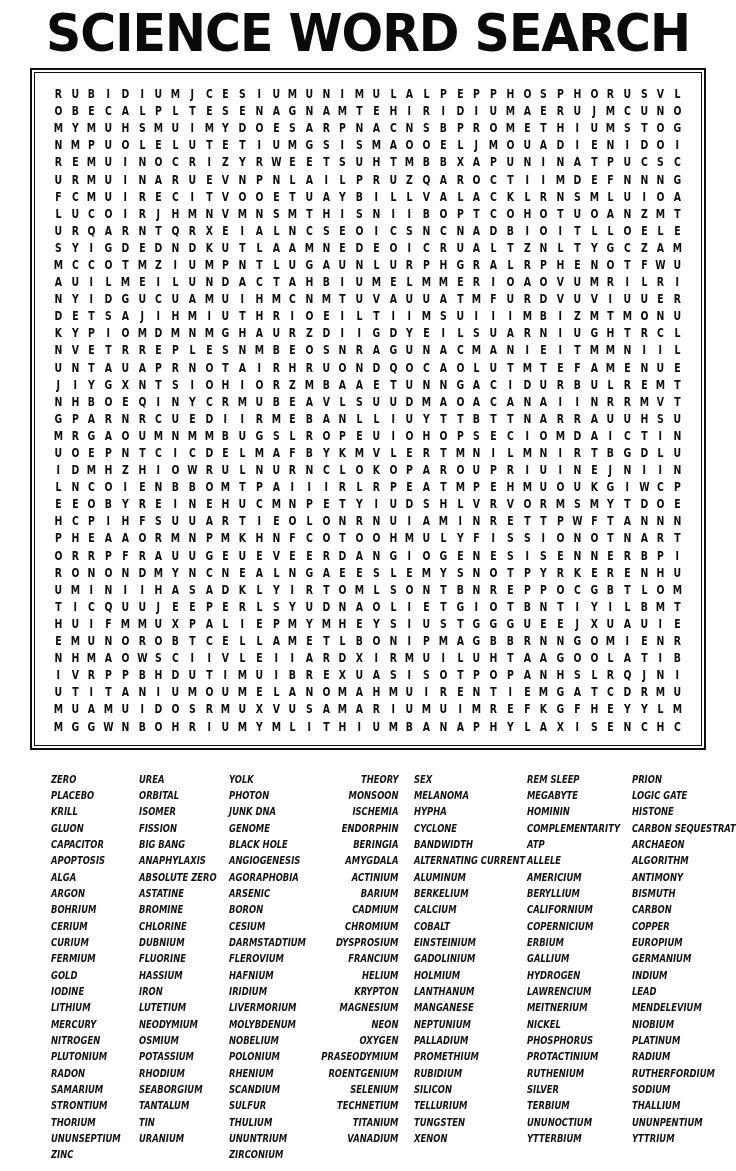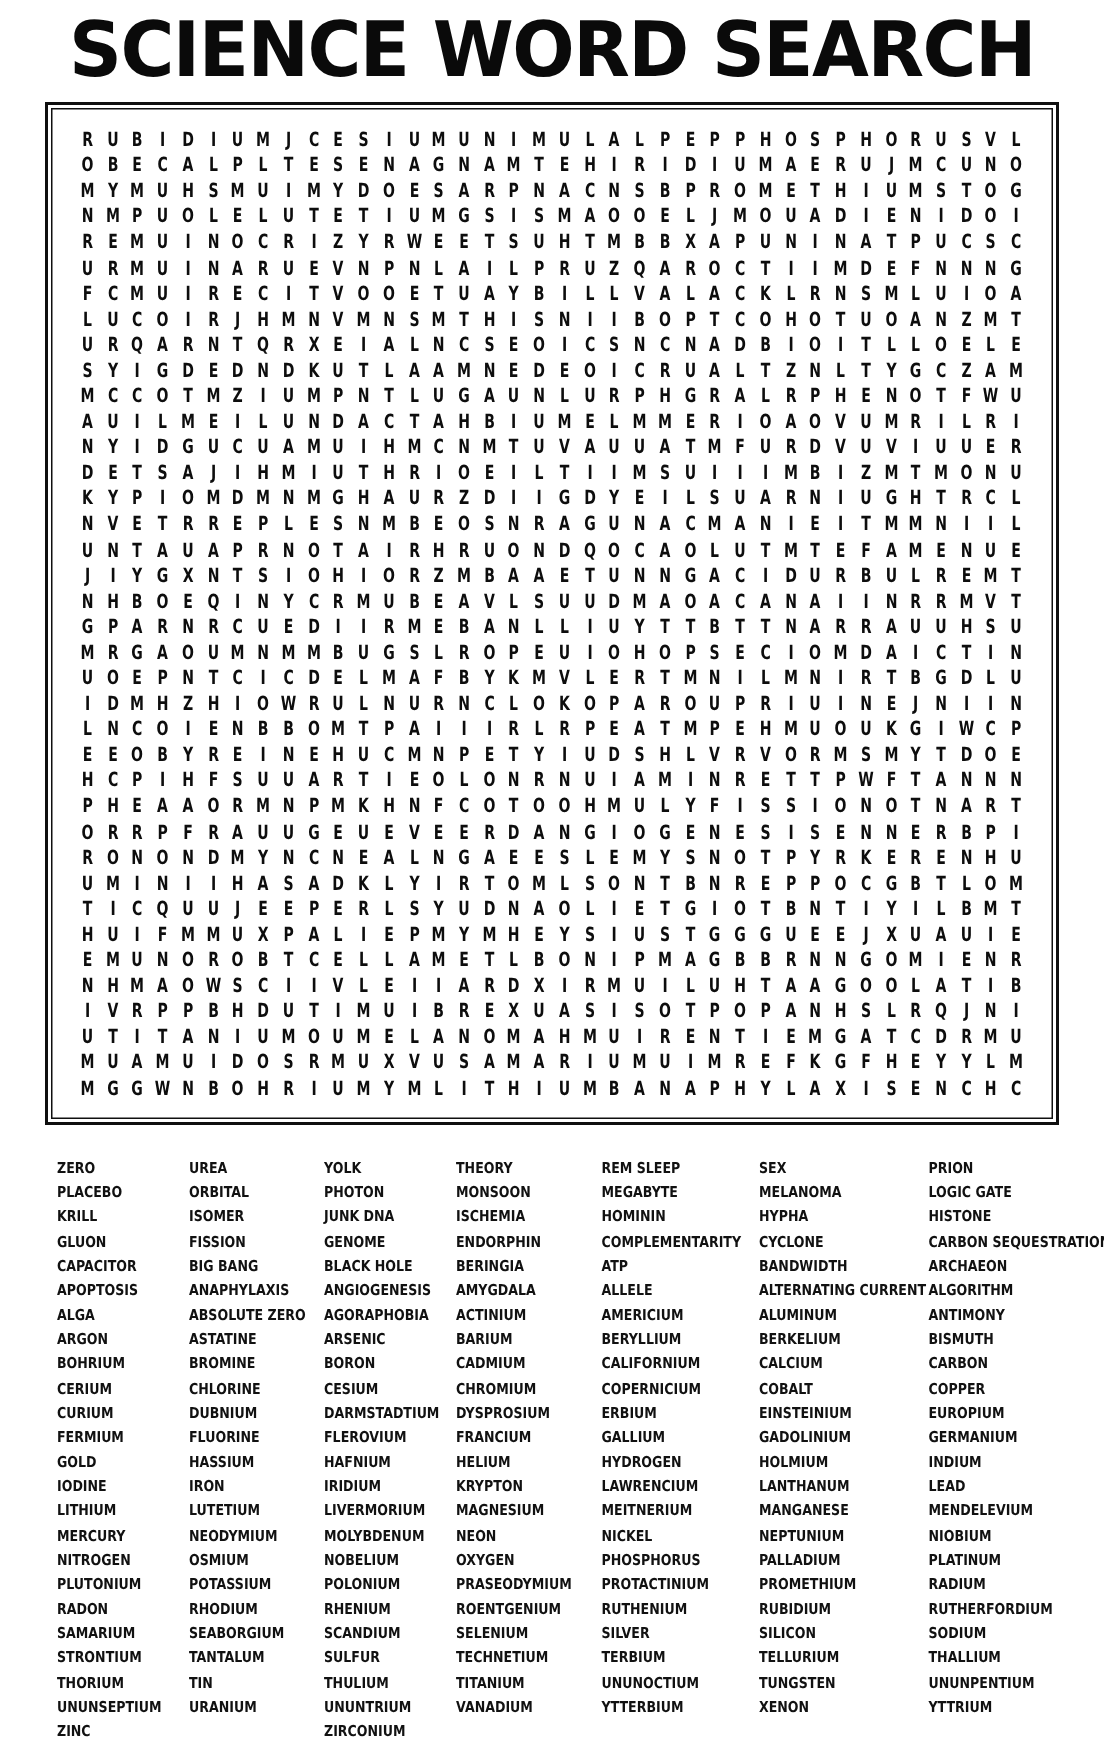--- a/index.html
+++ b/index.html
@@ -49,27 +49,28 @@
     display: flex;
     align-items: center;
     justify-content: center;
     font-weight: 700;
     font-size: 13px;
     transform: scaleX(0.72);
     color: #0d0d0d;
   }
   .word-list {
     display: flex;
-    margin: 22px 0 0 38px;
+    margin: 22px 0 0 51px;
+    font-style: italic;
   }
   .w-col { flex: 0 0 auto; }
   .w-col-0 { width: 88px; }
   .w-col-1 { width: 88px; }
   .w-col-2 { width: 90px; }
-  .w-col-3 { width: 97px; }
+  .w-col-3 { width: 97px; text-align: right; }
   .w-col-4 { width: 113px; }
   .w-col-5 { width: 105px; }
   .w-col-6 { width: 120px; }
   .w-item {
     font-weight: 700;
     font-size: 10px;
     line-height: 16.35px;
     white-space: nowrap;
     transform: scaleX(0.84);
     transform-origin: left center;
@@ -1704,20 +1705,45 @@
       <div class="w-item">MAGNESIUM</div>
       <div class="w-item">NEON</div>
       <div class="w-item">OXYGEN</div>
       <div class="w-item">PRASEODYMIUM</div>
       <div class="w-item">ROENTGENIUM</div>
       <div class="w-item">SELENIUM</div>
       <div class="w-item">TECHNETIUM</div>
       <div class="w-item">TITANIUM</div>
       <div class="w-item">VANADIUM</div>
     </div>
+    <div class="w-col w-col-4">
+      <div class="w-item">SEX</div>
+      <div class="w-item">MELANOMA</div>
+      <div class="w-item">HYPHA</div>
+      <div class="w-item">CYCLONE</div>
+      <div class="w-item">BANDWIDTH</div>
+      <div class="w-item">ALTERNATING CURRENT</div>
+      <div class="w-item">ALUMINUM</div>
+      <div class="w-item">BERKELIUM</div>
+      <div class="w-item">CALCIUM</div>
+      <div class="w-item">COBALT</div>
+      <div class="w-item">EINSTEINIUM</div>
+      <div class="w-item">GADOLINIUM</div>
+      <div class="w-item">HOLMIUM</div>
+      <div class="w-item">LANTHANUM</div>
+      <div class="w-item">MANGANESE</div>
+      <div class="w-item">NEPTUNIUM</div>
+      <div class="w-item">PALLADIUM</div>
+      <div class="w-item">PROMETHIUM</div>
+      <div class="w-item">RUBIDIUM</div>
+      <div class="w-item">SILICON</div>
+      <div class="w-item">TELLURIUM</div>
+      <div class="w-item">TUNGSTEN</div>
+      <div class="w-item">XENON</div>
+    </div>
     <div class="w-col w-col-5">
       <div class="w-item">REM SLEEP</div>
       <div class="w-item">MEGABYTE</div>
       <div class="w-item">HOMININ</div>
       <div class="w-item">COMPLEMENTARITY</div>
       <div class="w-item">ATP</div>
       <div class="w-item">ALLELE</div>
       <div class="w-item">AMERICIUM</div>
       <div class="w-item">BERYLLIUM</div>
       <div class="w-item">CALIFORNIUM</div>
@@ -1728,45 +1754,20 @@
       <div class="w-item">LAWRENCIUM</div>
       <div class="w-item">MEITNERIUM</div>
       <div class="w-item">NICKEL</div>
       <div class="w-item">PHOSPHORUS</div>
       <div class="w-item">PROTACTINIUM</div>
       <div class="w-item">RUTHENIUM</div>
       <div class="w-item">SILVER</div>
       <div class="w-item">TERBIUM</div>
       <div class="w-item">UNUNOCTIUM</div>
       <div class="w-item">YTTERBIUM</div>
-    </div>
-    <div class="w-col w-col-4">
-      <div class="w-item">SEX</div>
-      <div class="w-item">MELANOMA</div>
-      <div class="w-item">HYPHA</div>
-      <div class="w-item">CYCLONE</div>
-      <div class="w-item">BANDWIDTH</div>
-      <div class="w-item">ALTERNATING CURRENT</div>
-      <div class="w-item">ALUMINUM</div>
-      <div class="w-item">BERKELIUM</div>
-      <div class="w-item">CALCIUM</div>
-      <div class="w-item">COBALT</div>
-      <div class="w-item">EINSTEINIUM</div>
-      <div class="w-item">GADOLINIUM</div>
-      <div class="w-item">HOLMIUM</div>
-      <div class="w-item">LANTHANUM</div>
-      <div class="w-item">MANGANESE</div>
-      <div class="w-item">NEPTUNIUM</div>
-      <div class="w-item">PALLADIUM</div>
-      <div class="w-item">PROMETHIUM</div>
-      <div class="w-item">RUBIDIUM</div>
-      <div class="w-item">SILICON</div>
-      <div class="w-item">TELLURIUM</div>
-      <div class="w-item">TUNGSTEN</div>
-      <div class="w-item">XENON</div>
     </div>
     <div class="w-col w-col-6">
       <div class="w-item">PRION</div>
       <div class="w-item">LOGIC GATE</div>
       <div class="w-item">HISTONE</div>
       <div class="w-item">CARBON SEQUESTRATION</div>
       <div class="w-item">ARCHAEON</div>
       <div class="w-item">ALGORITHM</div>
       <div class="w-item">ANTIMONY</div>
       <div class="w-item">BISMUTH</div>

